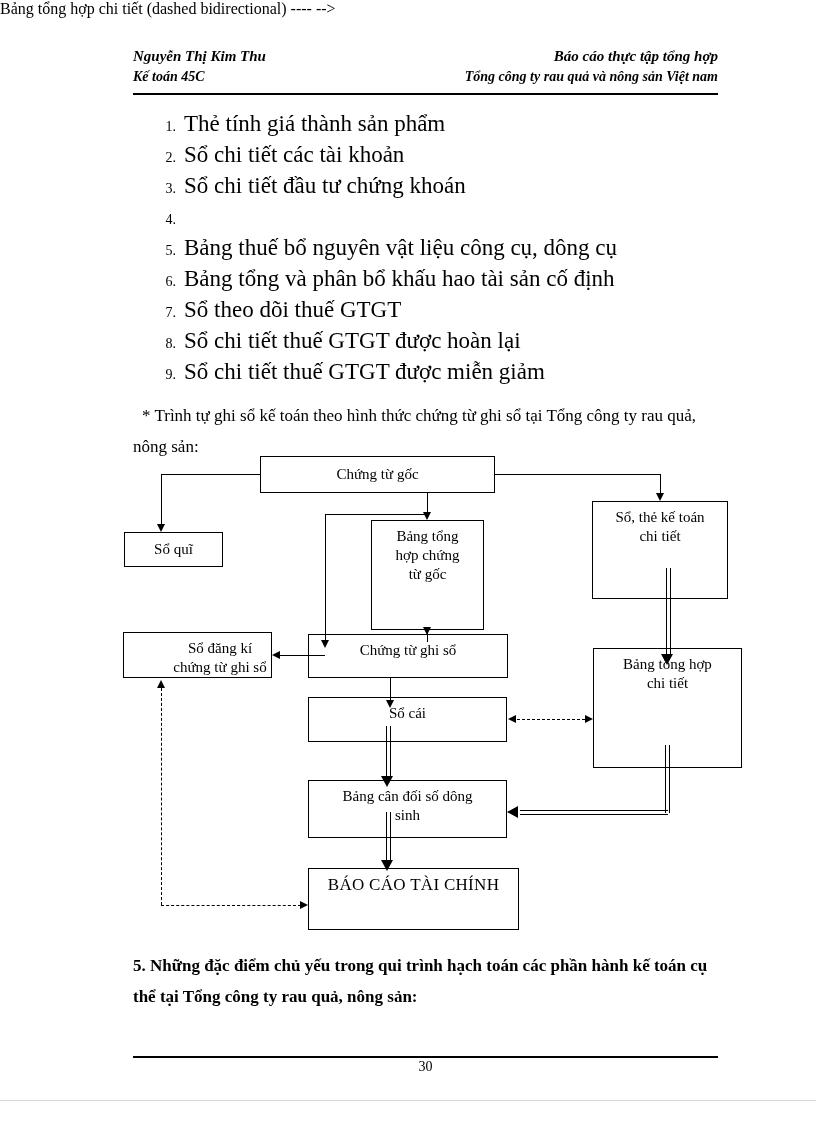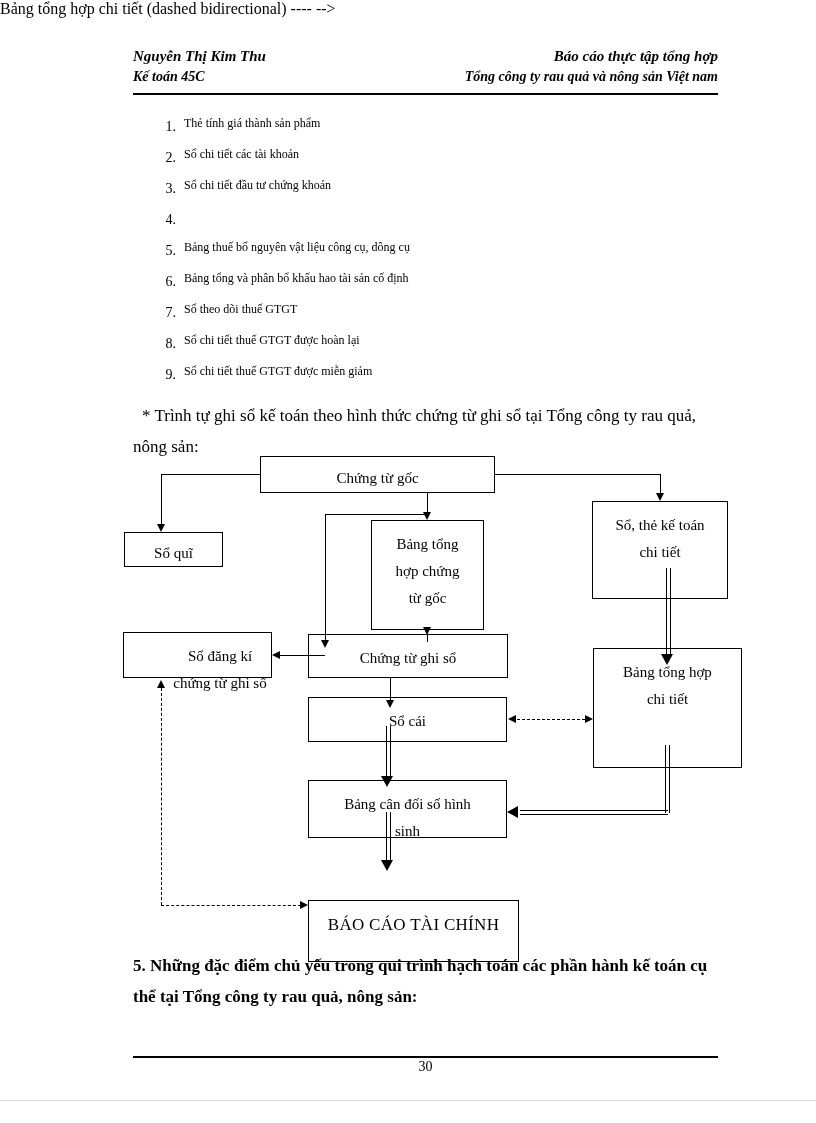--- a/index.html
+++ b/index.html
@@ -88,21 +88,21 @@
     left: 0;
     top: 3px;
     width: 26px;
     text-align: right;
     font-size: 14px;
   }
   .li-text {
     position: absolute;
     left: 34px;
     top: 0;
-    font-size: 12px;
+    font-size: 23px;
     font-family: Liberation Serif, serif;
   }
 
   
   .para {
     position: absolute;
     font-size: 17px;
     line-height: 31px;
   }
   .para-intro {
@@ -135,21 +135,20 @@
     text-align: center;
     font-size: 15px;
     line-height: 19px;
     color: #000;
   }
   .node .node-label {
     display: block;
     padding-top: 6px;
     padding-left: 3px;
     padding-right: 3px;
-    margin-top: 8px;
   }
   .node.caps .node-label {
     font-size: 17px;
     letter-spacing: 0.3px;
   }
   .node.vcenter {
     display: flex;
     align-items: center;
     justify-content: center;
   }
@@ -331,25 +330,25 @@
       <div class="node" style="left:593px; top:648px; width:149px; height:120px;">
         <span class="node-label">Bảng tổng hợp</span>
         <span class="node-label" style="padding-top:0;">chi tiết</span>
       </div>
 
       <div class="node" style="left:308px; top:697px; width:199px; height:45px;">
         <span class="node-label">Sổ cái</span>
       </div>
 
       <div class="node" style="left:308px; top:780px; width:199px; height:58px;">
-        <span class="node-label">Bảng cân đối số hình</span>
+        <span class="node-label">Bảng cân đối số dông</span>
         <span class="node-label" style="padding-top:0;">sinh</span>
       </div>
 
-      <div class="node caps" style="left:308px; top:900px; width:211px; height:62px;">
+      <div class="node caps" style="left:308px; top:868px; width:211px; height:62px;">
         <span class="node-label">BÁO CÁO TÀI CHÍNH</span>
       </div>
 
       
       <div class="ln ln-h" style="left:161px; top:474px; width:99px;"></div>
       <div class="ln ln-v" style="left:161px; top:474px; height:50px;"></div>
       <div class="ar ar-down" style="left:157px; top:524px;"></div>
 
       
       <div class="ln ln-v" style="left:427px; top:493px; height:19px;"></div>

